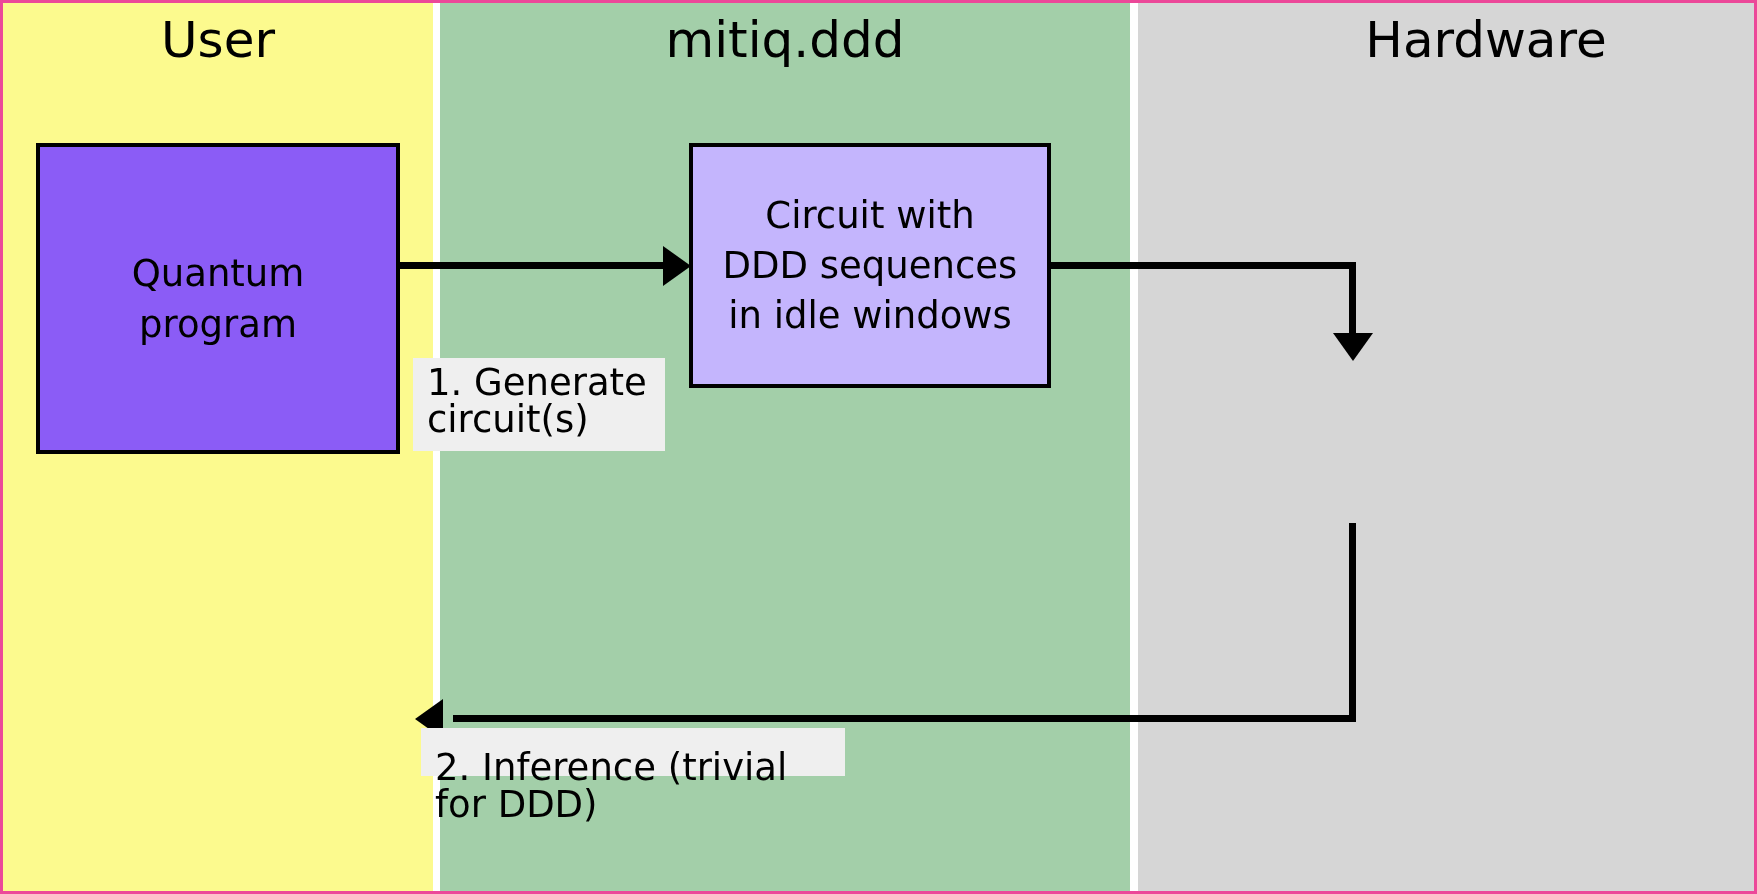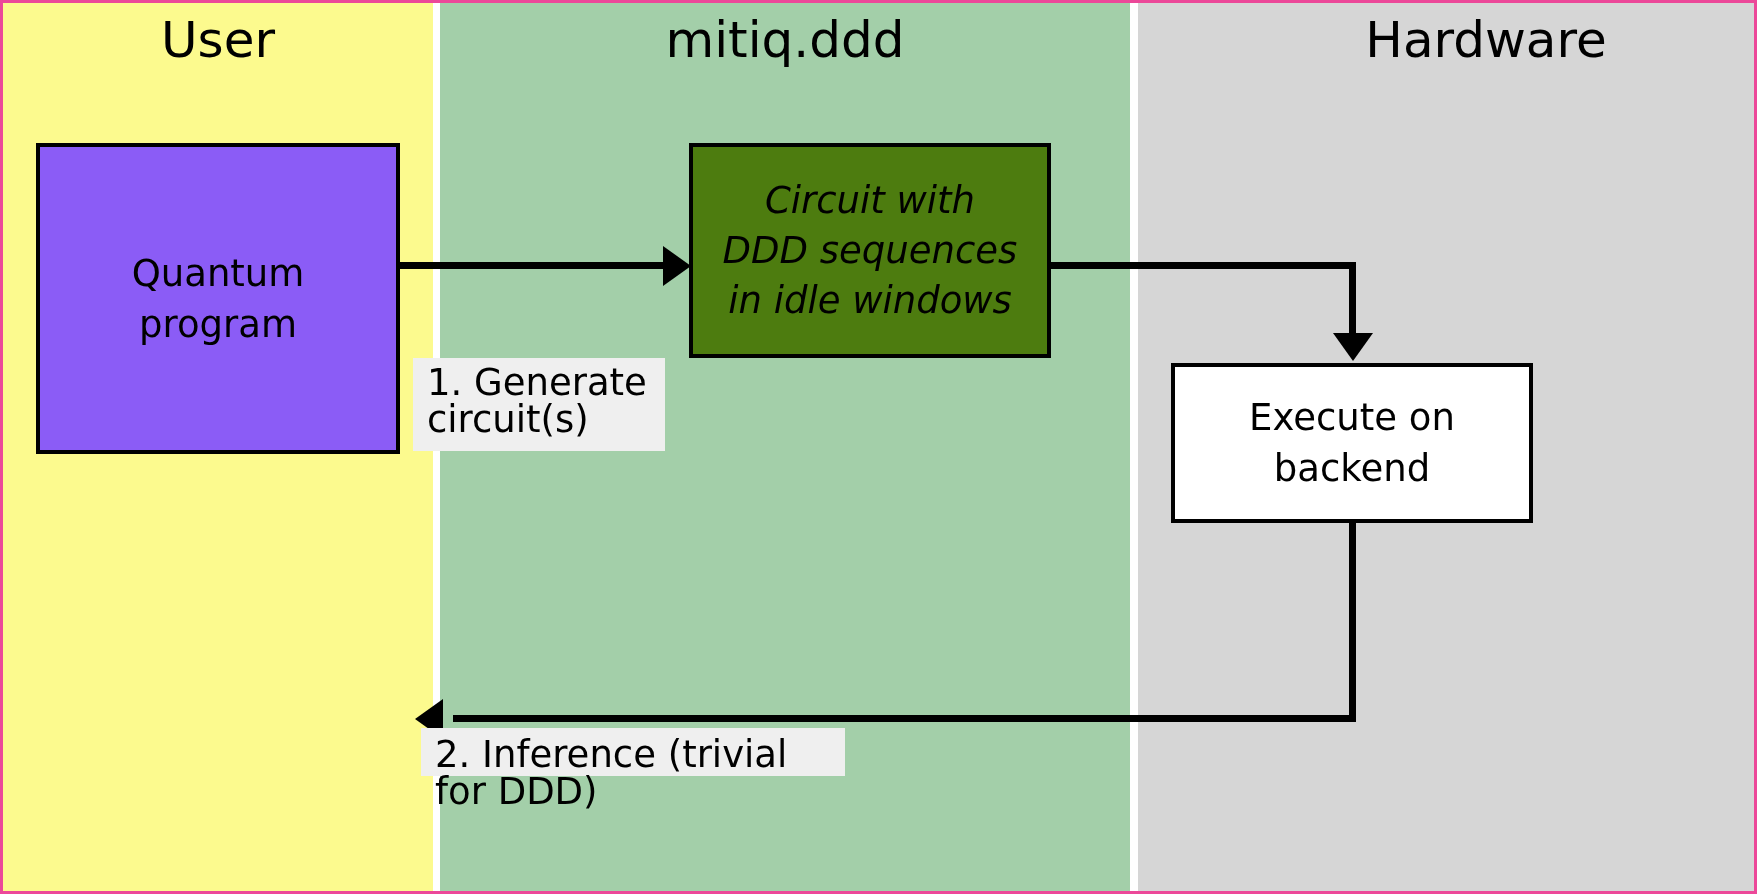--- a/index.html
+++ b/index.html
@@ -55,44 +55,43 @@
   }
   .node-quantum-program {
     left: 33px; top: 140px; width: 364px; height: 311px;
     background: #8b5cf6;
   }
   .node-error-mitigated {
     left: 33px; top: 523px; width: 364px; height: 248px;
     background: #fdfdd9;
   }
   .node-circuit-ddd {
-    left: 686px; top: 140px; width: 362px; height: 215px;
-    background: #4d7c0f;
+    left: 686px; top: 140px; width: 362px; height: 245px;
+    background: #c4b5fd;
     line-height: 50px;
-    font-style: italic;
   }
   .node-execute-backend {
     left: 1168px; top: 360px; width: 362px; height: 160px;
     background: #ffffff;
   }
 
   .edge-label {
     position: absolute;
     background: #efefef;
     color: #000000;
     font-size: 37px;
     line-height: 37px;
     padding: 6px 10px 8px 14px;
     box-sizing: border-box;
     white-space: pre-line;
     text-align: left;
   }
   .label-generate  { left: 410px; top: 355px; width: 252px; height: 93px; }
   .label-inference { left: 418px; top: 725px; width: 424px; height: 48px;
-                     padding-top: 8px; }
+                     padding-top: 21px; }
 
   .seg {
     position: absolute;
     background: #000000;
   }
   .seg-h { height: 7px; }
   .seg-v { width: 7px; }
 
   
   .seg-a1  { left: 397px;  top: 259px; width: 265px; }
@@ -137,22 +136,20 @@
     <div class="lane-title">Hardware</div>
   </div>
 
   <div class="node node-quantum-program">Quantum
 program</div>
 
   <div class="node node-circuit-ddd">Circuit with
 DDD sequences
 in idle windows</div>
 
-  <div class="node node-execute-backend">Execute on
-backend</div>
 
 
   <div class="seg seg-h seg-a1"></div>
   <div class="head-a1"></div>
 
   <div class="seg seg-h seg-a2h"></div>
   <div class="seg seg-v seg-a2v"></div>
   <div class="head-a2"></div>
 
   <div class="seg seg-v seg-a3v"></div>

